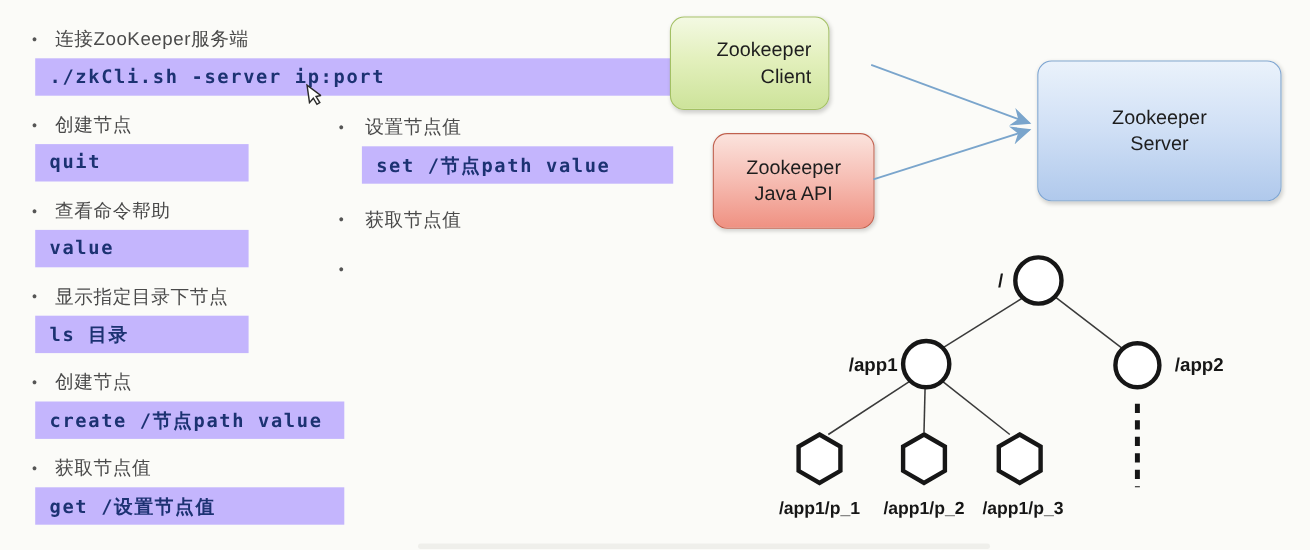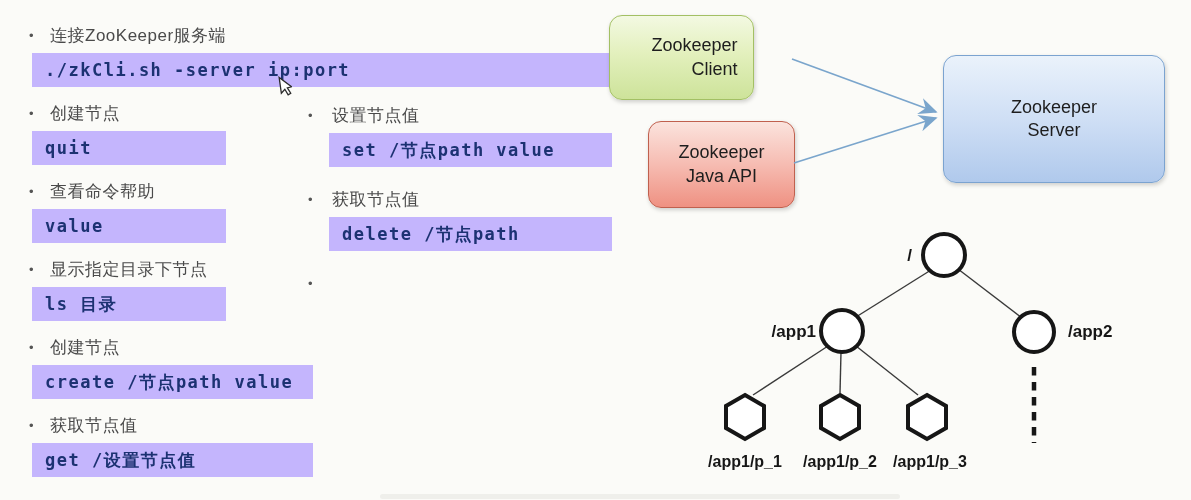--- a/index.html
+++ b/index.html
@@ -103,21 +103,20 @@
   </div>
 </div>
 
 <div class="cmd-col col-mid">
   <div class="cmd-item">
     <div class="cmd-label"><span class="bullet">•</span><span>设置节点值</span></div>
     <div class="cmd-code">set /节点path value</div>
   </div>
   <div class="cmd-item">
     <div class="cmd-label"><span class="bullet">•</span><span>获取节点值</span></div>
-    <div class="cmd-code">delete /节点path</div>
   </div>
   <div class="cmd-item">
     <div class="cmd-label"><span class="bullet">•</span></div>
   </div>
 </div>
 
 <div class="arch-box box-client">
   <span>Zookeeper Client</span>
 </div>
 <div class="arch-box box-api">

